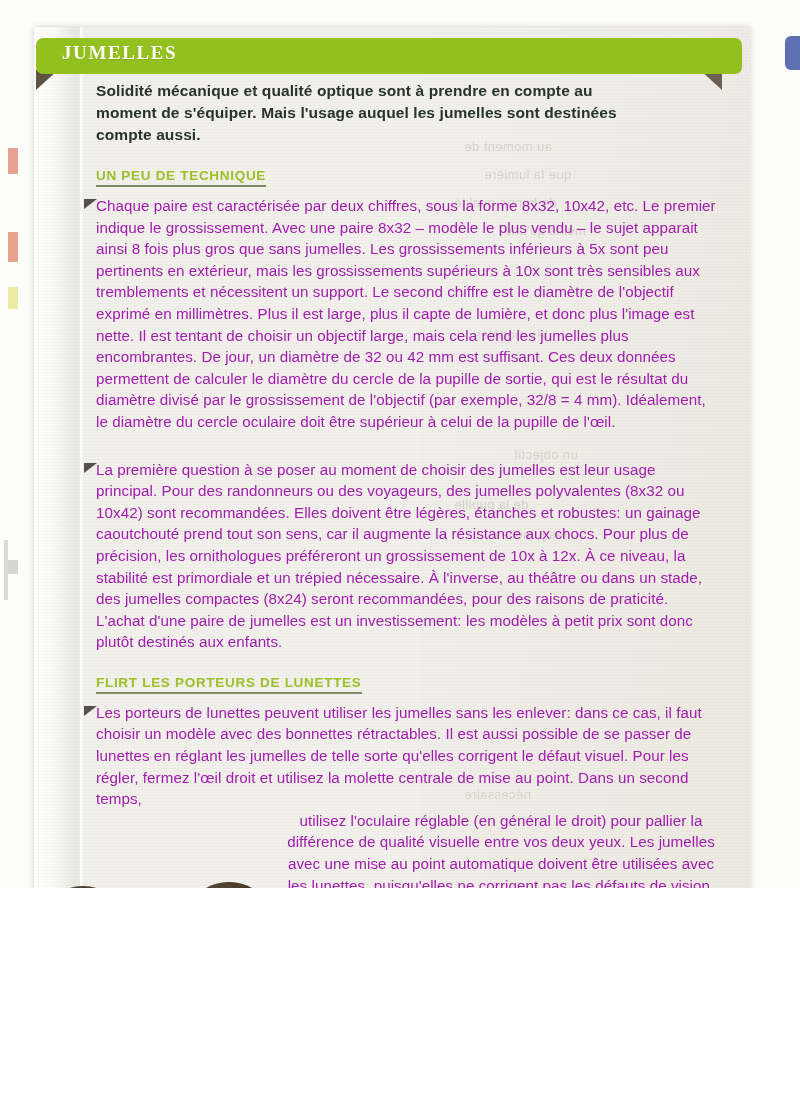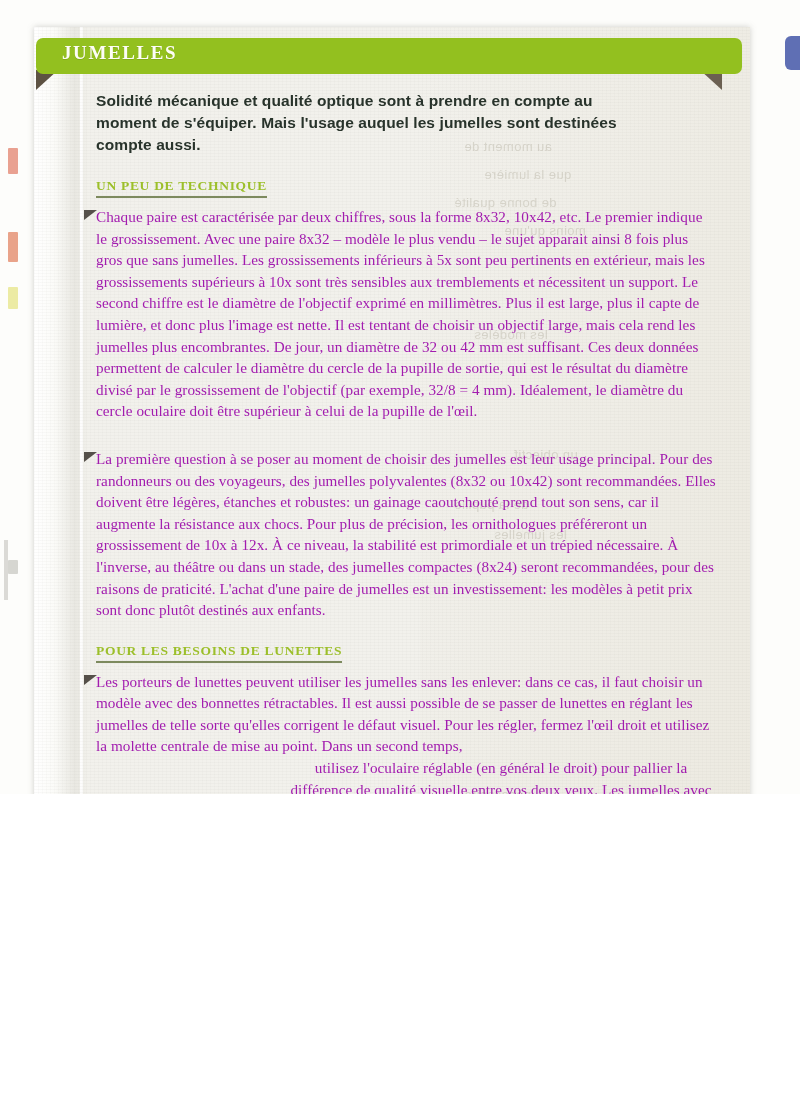--- a/index.html
+++ b/index.html
@@ -11,21 +11,21 @@
     width: 800px;
     height: 1100px;
     font-family: "Liberation Sans", sans-serif;
     overflow: hidden;
   }
 
   
   #scan {
     position: relative;
     width: 800px;
-    height: 794px;
+    height: 888px;
     background: #fdfdfb;
     overflow: hidden;
   }
 
   
   .bleed-left {
     position: absolute;
     left: 8px;
     width: 10px;
     background: #d8563a;
@@ -173,30 +173,29 @@
   }
   h1.headline {
     margin: 0;
     font-size: 42px;
     line-height: 46px;
     font-weight: bold;
     color: #2e3a30;
     letter-spacing: -0.6px;
   }
   .standfirst {
-    margin-top: 10px;
     width: 560px;
     font-size: 15.5px;
     line-height: 22px;
     font-weight: bold;
     color: #28332b;
     letter-spacing: .1px;
   }
 
-  .section { margin-top: 20px; font-family: Liberation Serif, serif; }
+  .section { margin-top: 20px; }
   h2.subhead {
     margin: 0 0 2px 0;
     font-size: 13.5px;
     font-weight: bold;
     letter-spacing: .7px;
     color: #9cbf2a;
     border-bottom: 2.5px solid #7d8a5e;
     display: inline-block;
     padding-bottom: 2px;
   }
@@ -408,21 +407,21 @@
     </div>
 
     <div class="section">
       <div class="body-wrap">
         <span class="marker"></span>
         <p class="body">La première question à se poser au moment de choisir des jumelles est leur usage principal. Pour des randonneurs ou des voyageurs, des jumelles polyvalentes (8x32 ou 10x42) sont recommandées. Elles doivent être légères, étanches et robustes: un gainage caoutchouté prend tout son sens, car il augmente la résistance aux chocs. Pour plus de précision, les ornithologues préféreront un grossissement de 10x à 12x. À ce niveau, la stabilité est primordiale et un trépied nécessaire. À l'inverse, au théâtre ou dans un stade, des jumelles compactes (8x24) seront recommandées, pour des raisons de praticité. L'achat d'une paire de jumelles est un investissement: les modèles à petit prix sont donc plutôt destinés aux enfants.</p>
       </div>
     </div>
 
     <div class="section">
-      <h2 class="subhead">POUR LES BESOINS DE LUNETTES</h2>
+      <h2 class="subhead">FLIRT LES PORTEURS DE LUNETTES</h2>
       <div class="body-wrap">
         <span class="marker"></span>
         <p class="body">Les porteurs de lunettes peuvent utiliser les jumelles sans les enlever: dans ce cas, il faut choisir un modèle avec des bonnettes rétractables. Il est aussi possible de se passer de lunettes en réglant les jumelles de telle sorte qu'elles corrigent le défaut visuel. Pour les régler, fermez l'œil droit et utilisez la molette centrale de mise au point. Dans un second temps,</p>
         <p class="body wrap-tail"><span>utilisez l'oculaire réglable (en général le droit) pour pallier la différence de qualité visuelle entre vos deux yeux. Les jumelles avec une mise au point automatique doivent être utilisées avec les lunettes, puisqu'elles ne corrigent pas les défauts de vision.</span><span class="endmark"></span></p>
       </div>
     </div>
 
   </div>
 
 

